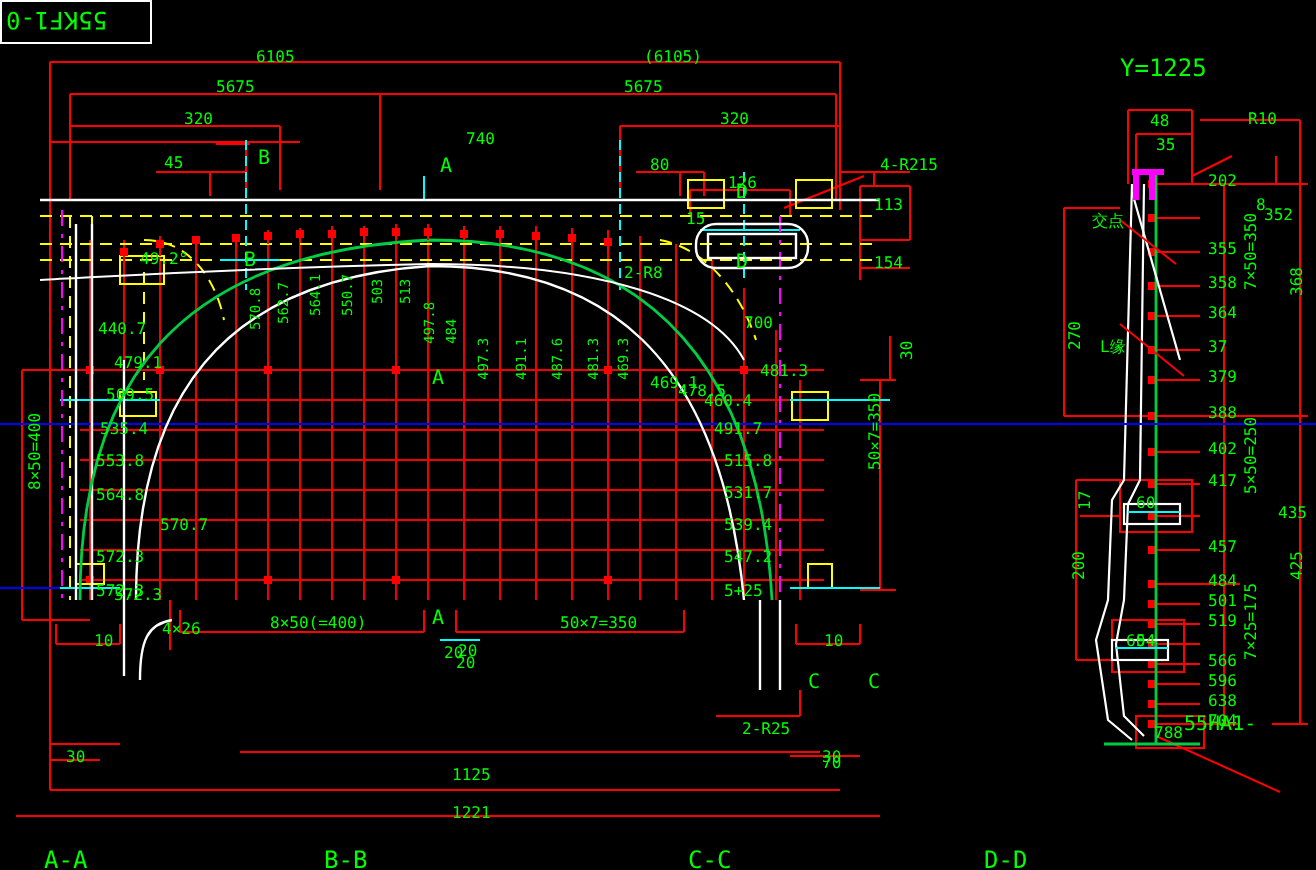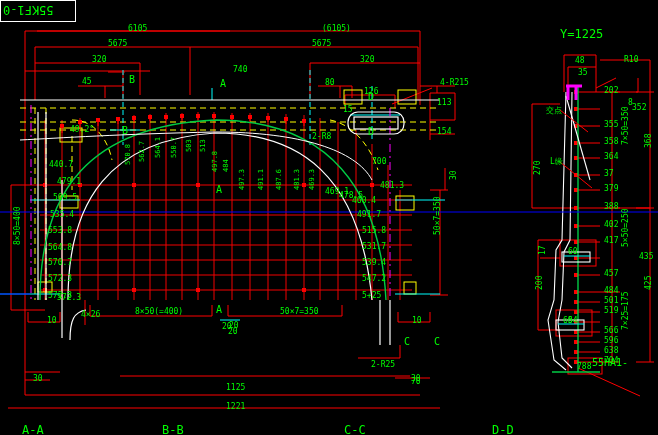--- a/index.html
+++ b/index.html
@@ -397,21 +397,21 @@
       <div class="t g8" style="left: 70px; top: 126px;">49.2°</div>
       <div class="t g8" style="left: 312px; top: 133px;">2-R8</div>
       <div class="t g8" style="left: 371px; top: 361px;">2-R25</div>
       <div class="t g8" style="left: 372px; top: 158px;">700</div>
       <div class="t g8" style="left: 49px; top: 161px;">440.7</div>
       <div class="t g8" style="left: 57px; top: 178px;">479.1</div>
       <div class="t g8" style="left: 53px; top: 194px;">509.5</div>
       <div class="t g8" style="left: 50px; top: 211px;">535.4</div>
       <div class="t g8" style="left: 48px; top: 227px;">553.8</div>
       <div class="t g8" style="left: 48px; top: 244px;">564.8</div>
-      <div class="t g8" style="left: 48px; top: 259px;">570.7</div>
+      <div class="t g8" style="left: 48px; top: 259px; padding-left: 32px;">570.7</div>
       <div class="t g8" style="left: 48px; top: 275px;">572.3</div>
       <div class="t g8" style="left: 48px; top: 292px;">572.3</div>
       <div class="t g8" style="left: 57px; top: 294px;">572.3</div>
       <div class="t g8" style="left: 325px; top: 188px;">469.1</div>
       <div class="t g8" style="left: 339px; top: 192px;">478.5</div>
       <div class="t g8" style="left: 352px; top: 197px;">460.4</div>
       <div class="t g8" style="left: 357px; top: 211px;">491.7</div>
       <div class="t g8" style="left: 362px; top: 227px;">515.8</div>
       <div class="t g8" style="left: 362px; top: 243px;">531.7</div>
       <div class="t g8" style="left: 362px; top: 259px;">539.4</div>
@@ -450,21 +450,21 @@
       <div class="t g12" style="left: 22px; top: 424px;">A-A</div>
       <div class="t g12" style="left: 162px; top: 424px;">B-B</div>
       <div class="t g12" style="left: 344px; top: 424px;">C-C</div>
       <div class="t g12" style="left: 492px; top: 424px;">D-D</div>
       <div class="t g10" style="left: 592px; top: 358px;">55HA1-</div>
       <div class="t g12" style="left: 560px; top: 28px;">Y=1225</div>
       <div class="t g8" style="left: 575px; top: 57px;">48</div>
       <div class="t g8" style="left: 578px; top: 69px;">35</div>
       <div class="t g8" style="left: 624px; top: 56px;">R10</div>
       <div class="t g8" style="left: 546px; top: 107px;">交点</div>
-      <div class="t g8" style="left: 550px; top: 158px;">L缘</div>
+      <div class="t g8" style="left: 550px; top: 170px;">L缘</div>
       <div class="t g8" style="left: 628px; top: 99px;">8</div>
       <div class="t g8" style="left: 568px; top: 248px;">60</div>
       <div class="t g8" style="left: 563px; top: 317px;">60</div>
       <div class="t g8" style="left: 577px; top: 363px;">788</div>
       <div class="t g8" style="left: 622px; top: 145px; transform: rotate(-90deg); transform-origin: 0px 0px;">7×50=350</div>
       <div class="t g8" style="left: 622px; top: 247px; transform: rotate(-90deg); transform-origin: 0px 0px;">5×50=250</div>
       <div class="t g8" style="left: 622px; top: 330px; transform: rotate(-90deg); transform-origin: 0px 0px;">7×25=175</div>
       <div class="t g8" style="left: 645px; top: 148px; transform: rotate(-90deg); transform-origin: 0px 0px;">368</div>
       <div class="t g8" style="left: 645px; top: 290px; transform: rotate(-90deg); transform-origin: 0px 0px;">425</div>
       <div class="t g8" style="left: 534px; top: 175px; transform: rotate(-90deg); transform-origin: 0px 0px;">270</div>

